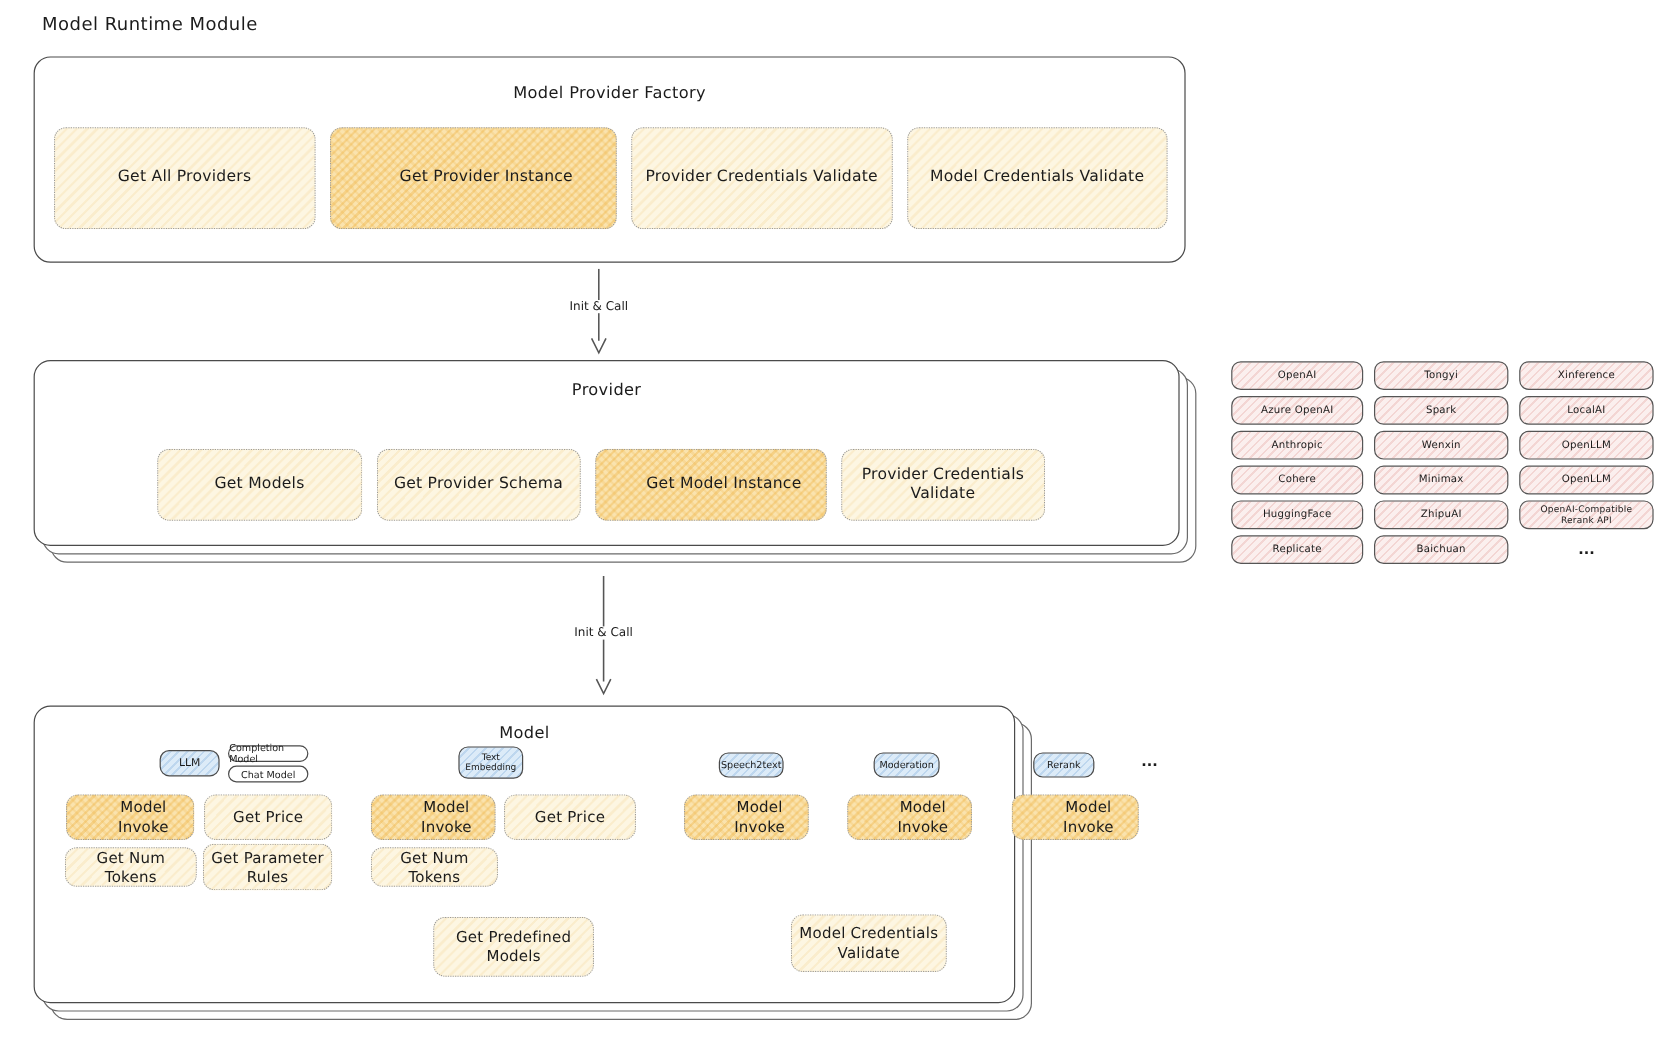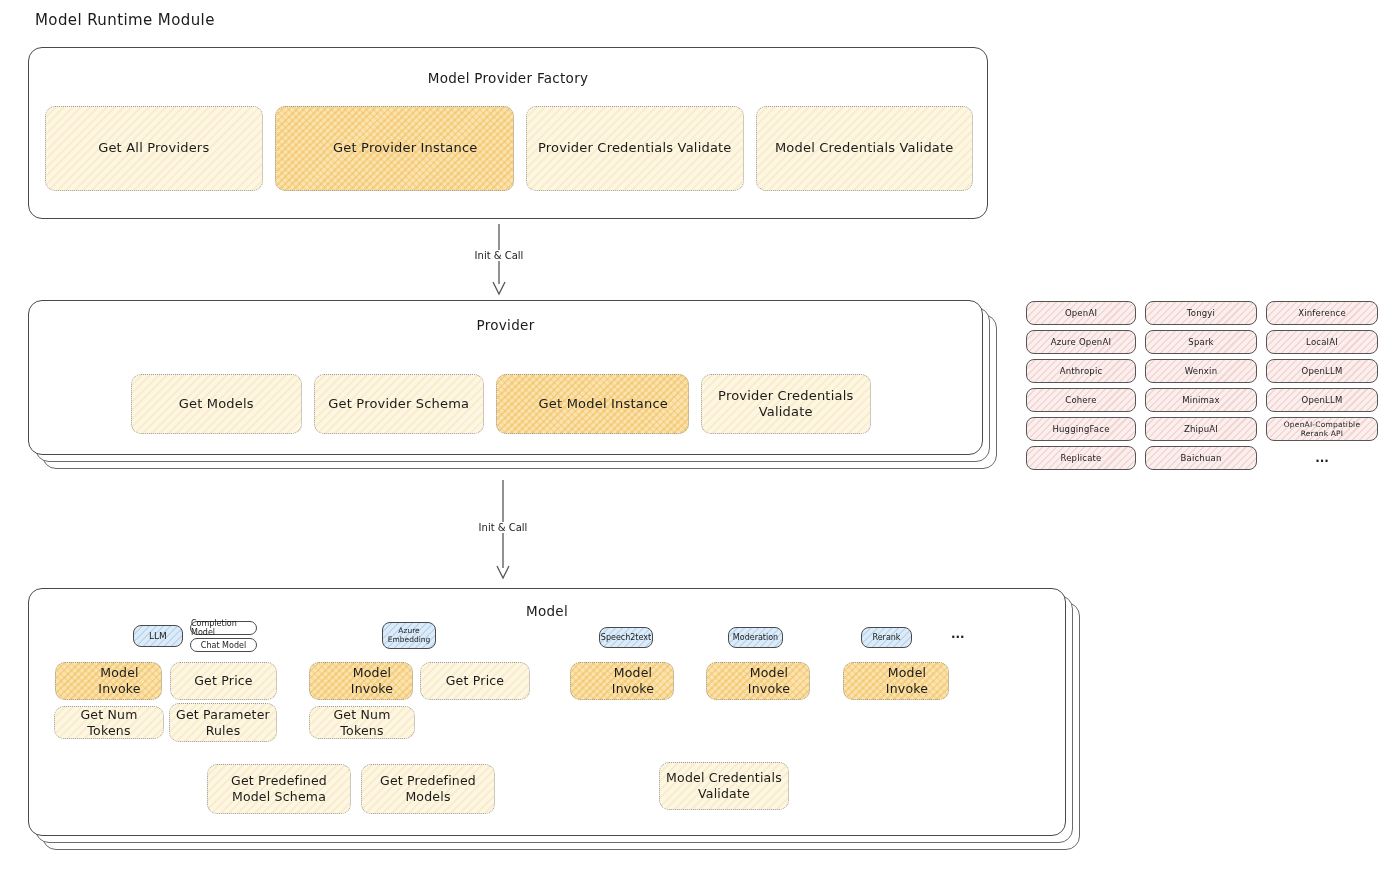--- a/index.html
+++ b/index.html
@@ -117,46 +117,45 @@
     </div>
 
   <div class="arrow-wrap" style="left:473px; top:480px; width:60px; height:100px;">
     <svg width="60" height="100">
       <line x1="30" y1="0" x2="30" y2="88" stroke="#555" stroke-width="1.3"></line>
       <polyline points="24,86 30,98 36,86" fill="none" stroke="#555" stroke-width="1.3"></polyline>
     </svg>
     <span class="arrow-label" style="top:42px;">Init &amp; Call</span>
   </div>
 
-  <div class="stack-wrap" style="left:28px; top:588px; width:1038px; height:248px;">
+  <div class="stack-wrap" style="left:28px; top:588px; width:818px; height:248px;">
     <div class="stack-layer" style="left:14px; top:14px;"></div>
     <div class="stack-layer" style="left:7px; top:7px;"></div>
     <div class="stack-main">
       <div class="panel-title" style="top:14px;">Model</div>
 
       <div class="badge-blue fill-blue" style="left:104px; top:36px; width:50px; height:22px; font-size:9px;">LLM</div>
       <div class="badge-white" style="left:161px; top:32px; width:67px; height:14px;">Completion Model</div>
       <div class="badge-white" style="left:161px; top:49px; width:67px; height:14px;">Chat Model</div>
-      <div class="badge-blue fill-blue" style="left:353px; top:33px; width:54px; height:27px; font-size:7.5px; padding:0 4px;">Azure Embedding</div>
+      <div class="badge-blue fill-blue" style="left:353px; top:33px; width:54px; height:27px; font-size:7.5px; padding:0 4px;">Text Embedding</div>
       <div class="badge-blue fill-blue" style="left:570px; top:38px; width:54px; height:21px;">Speech2text</div>
       <div class="badge-blue fill-blue" style="left:699px; top:38px; width:55px; height:21px;">Moderation</div>
       <div class="badge-blue fill-blue" style="left:832px; top:38px; width:51px; height:21px;">Rerank</div>
       <div class="badge-more" style="left:922px; top:38px;">...</div>
 
       <div class="btn mbtn fill-orange" style="left:26px;  top:73px; width:107px; height:38px;">Model Invoke</div>
       <div class="btn mbtn fill-yellow" style="left:141px; top:73px; width:107px; height:38px;">Get Price</div>
       <div class="btn mbtn fill-orange" style="left:280px; top:73px; width:104px; height:38px;">Model Invoke</div>
       <div class="btn mbtn fill-yellow" style="left:391px; top:73px; width:110px; height:38px;">Get Price</div>
       <div class="btn mbtn fill-orange" style="left:541px; top:73px; width:104px; height:38px;">Model Invoke</div>
       <div class="btn mbtn fill-orange" style="left:677px; top:73px; width:104px; height:38px;">Model Invoke</div>
       <div class="btn mbtn fill-orange" style="left:814px; top:73px; width:106px; height:38px;">Model Invoke</div>
 
       <div class="btn mbtn fill-yellow" style="left:25px;  top:117px; width:110px; height:33px;">Get Num Tokens</div>
       <div class="btn mbtn fill-yellow" style="left:140px; top:114px; width:108px; height:39px;">Get Parameter Rules</div>
       <div class="btn mbtn fill-yellow" style="left:280px; top:117px; width:106px; height:33px;">Get Num Tokens</div>
 
-      <div class="btn mbtn fill-yellow" style="left:178px; top:175px; width:144px; height:50px;">Get Predefined Model Schema</div>
       <div class="btn mbtn fill-yellow" style="left:332px; top:175px; width:134px; height:50px;">Get Predefined Models</div>
       <div class="btn mbtn fill-yellow" style="left:630px; top:173px; width:130px; height:48px;">Model Credentials Validate</div>
     </div>
   </div>
 
 </div>
 
 </body></html>

